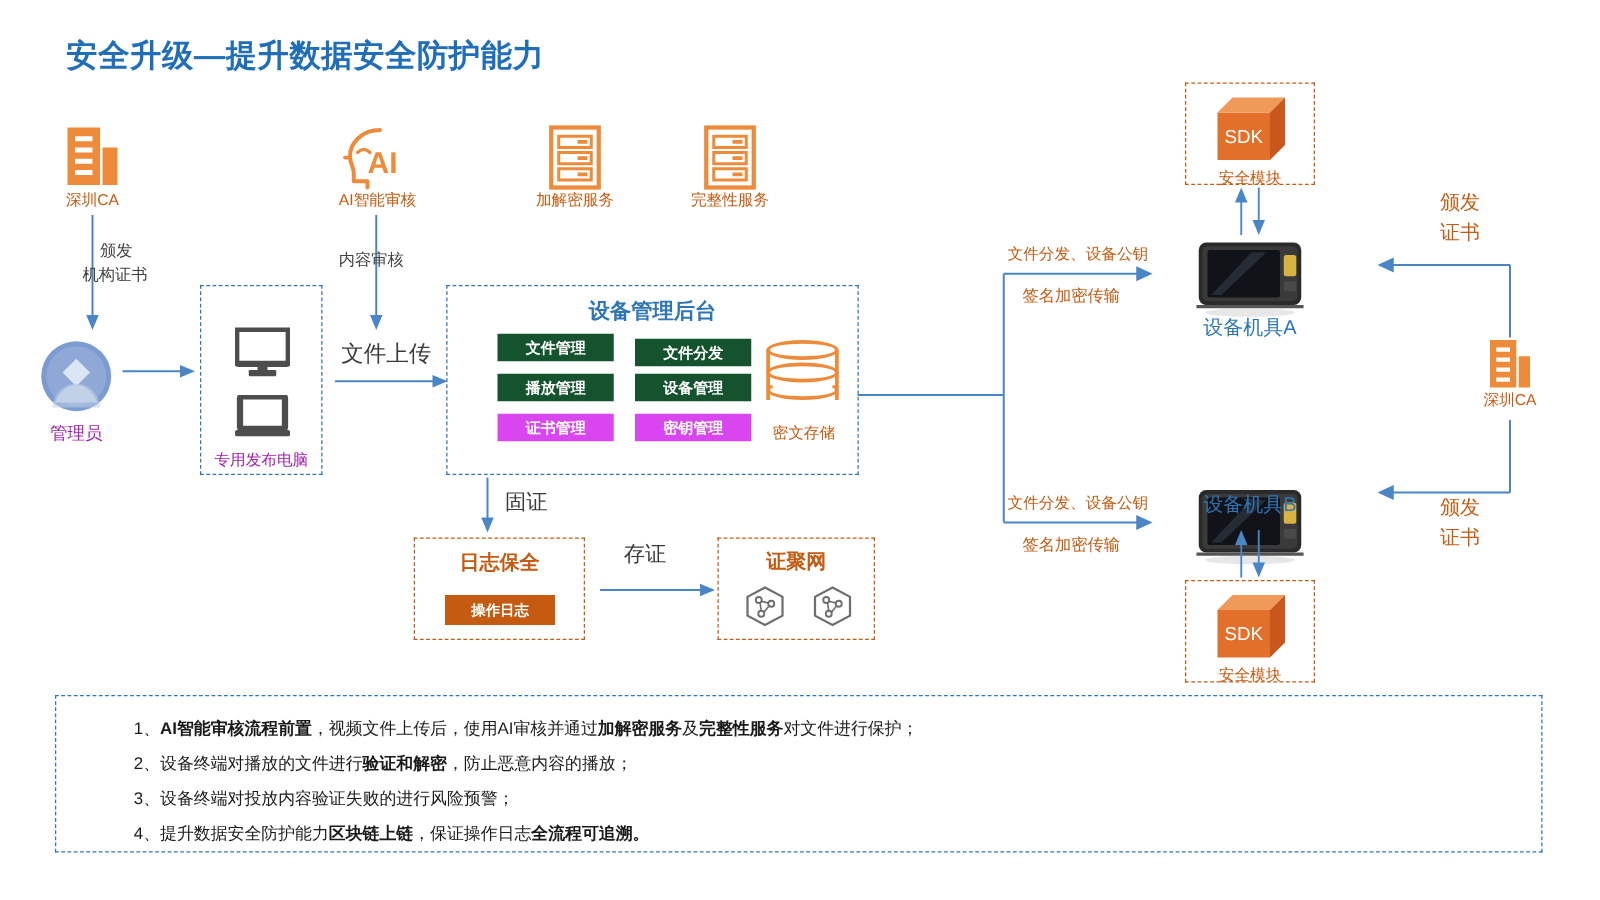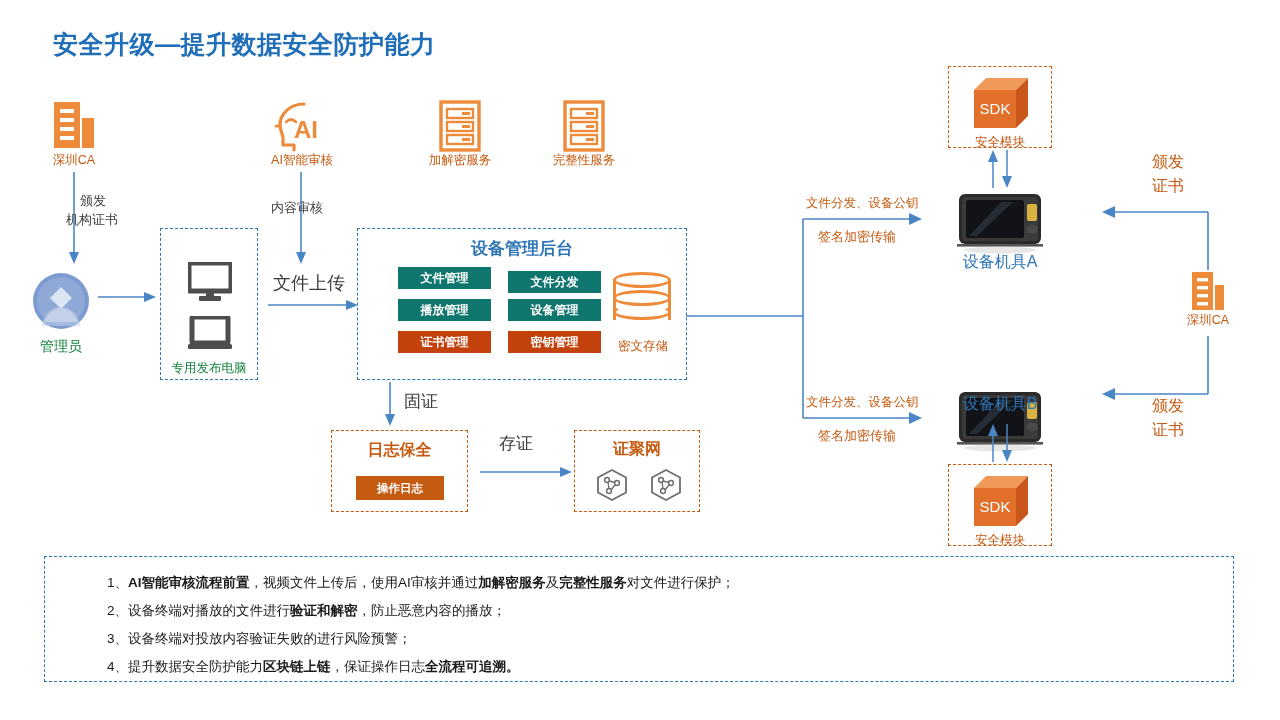--- a/index.html
+++ b/index.html
@@ -17,21 +17,21 @@
   .title {
     left: 53px; top: 28px;
     font-size: 25px; font-weight: bold;
     color: #1F6EB7;
     letter-spacing: 0.5px;
     white-space: nowrap;
   }
 
   
   .lbl-orange { color: #C55A11; font-size: 12.5px; white-space: nowrap; }
-  .lbl-blue   { color: #15803d; font-size: 12.5px; white-space: nowrap; }
+  .lbl-blue   { color: #a21caf; font-size: 12.5px; white-space: nowrap; }
   .lbl-dark   { color: #404040; font-size: 14px; white-space: nowrap; }
   .lbl-dark-lg{ color: #3a3a3a; font-size: 17px; white-space: nowrap; }
   .ctr { text-align: center; }
 
   
   .dash-blue   { border: 1.4px dashed #2E75B6; padding-left: 44px; }
   .dash-orange { border: 1.4px dashed #C55A11; }
   svg.arrow { position: absolute; overflow: visible; }
 
   
@@ -43,22 +43,22 @@
     text-align: center; color: #2E75B6;
     font-size: 17px; font-weight: bold;
   }
   .bk-btn {
     position: absolute;
     width: 93px; height: 22px;
     color: #fff; font-size: 12px; font-weight: bold;
     display: flex; align-items: center; justify-content: center;
     white-space: nowrap;
   }
-  .bk-blue { background: #0f766e; }
-  .bk-orange { background: #c2410c; font-family: Liberation Serif, serif; }
+  .bk-blue { background: #14532d; }
+  .bk-orange { background: #d946ef; font-family: Liberation Serif, serif; }
 
   
   .db-wrap { position: absolute; left: 613px; top: 272px; width: 58px; height: 62px; }
   .db-cap { position:absolute; left:0; top:0; width:58px; height:16px;
             border:3px solid #ED8B3A; border-radius:50%; background:#fff; }
   .db-body { position:absolute; left:0; top:8px; width:58px; height:40px;
              border-left:3px solid #ED8B3A; border-right:3px solid #ED8B3A; background:#fff; }
   .db-mid { position:absolute; left:0; top:18px; width:58px; height:16px;
             border:3px solid #ED8B3A; border-radius:50%; }
   .db-bot { position:absolute; left:0; top:32px; width:58px; height:16px;

